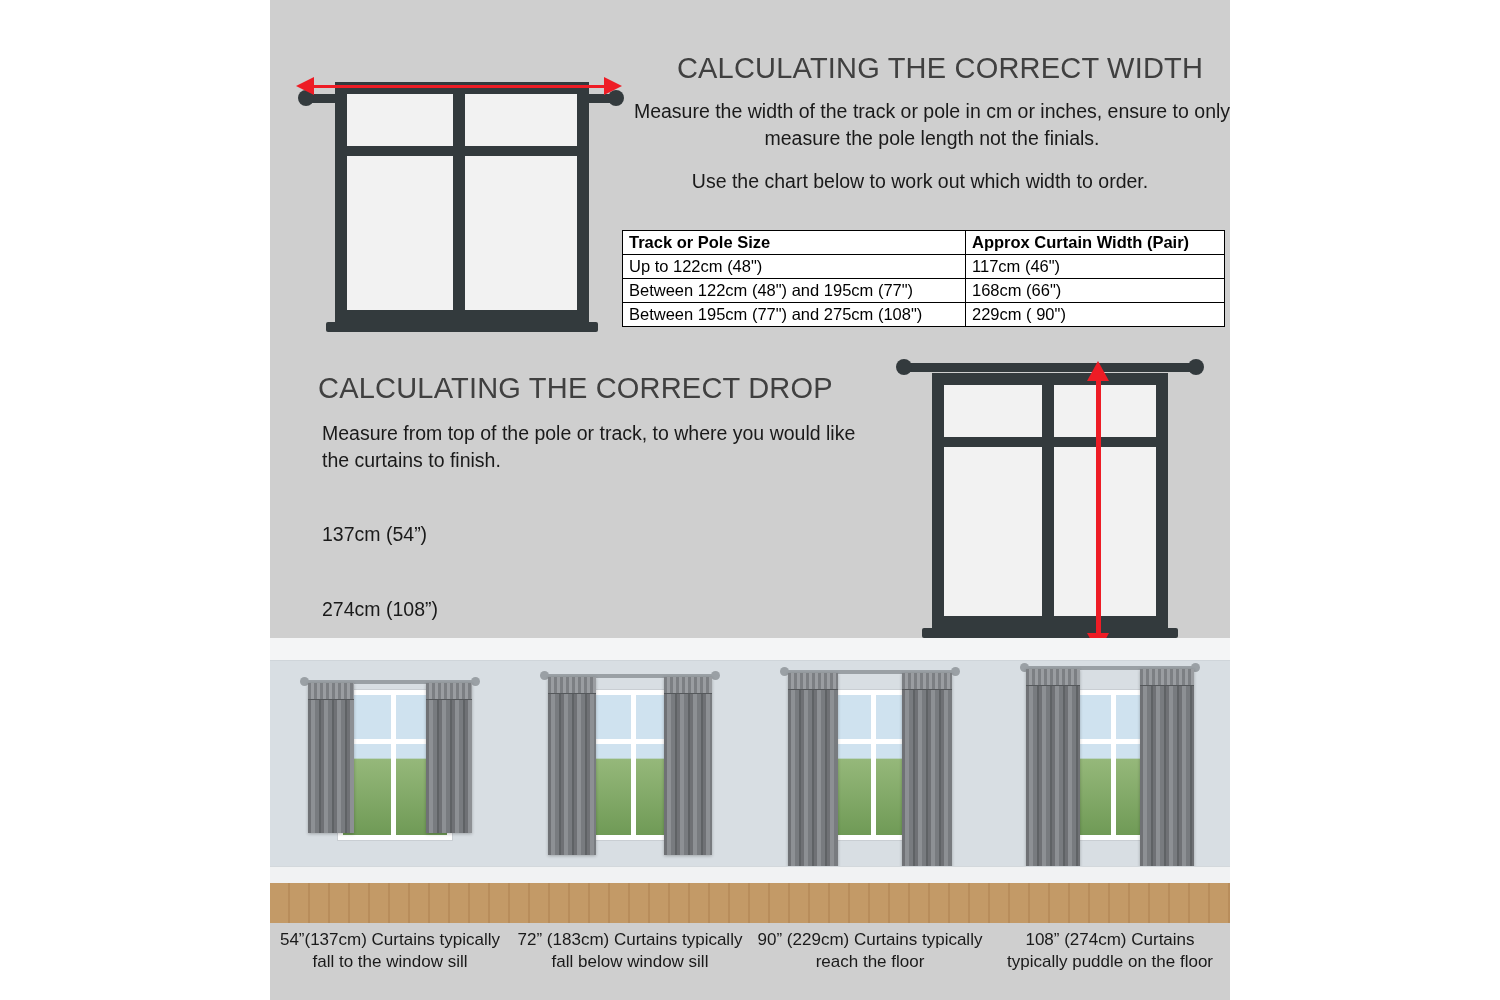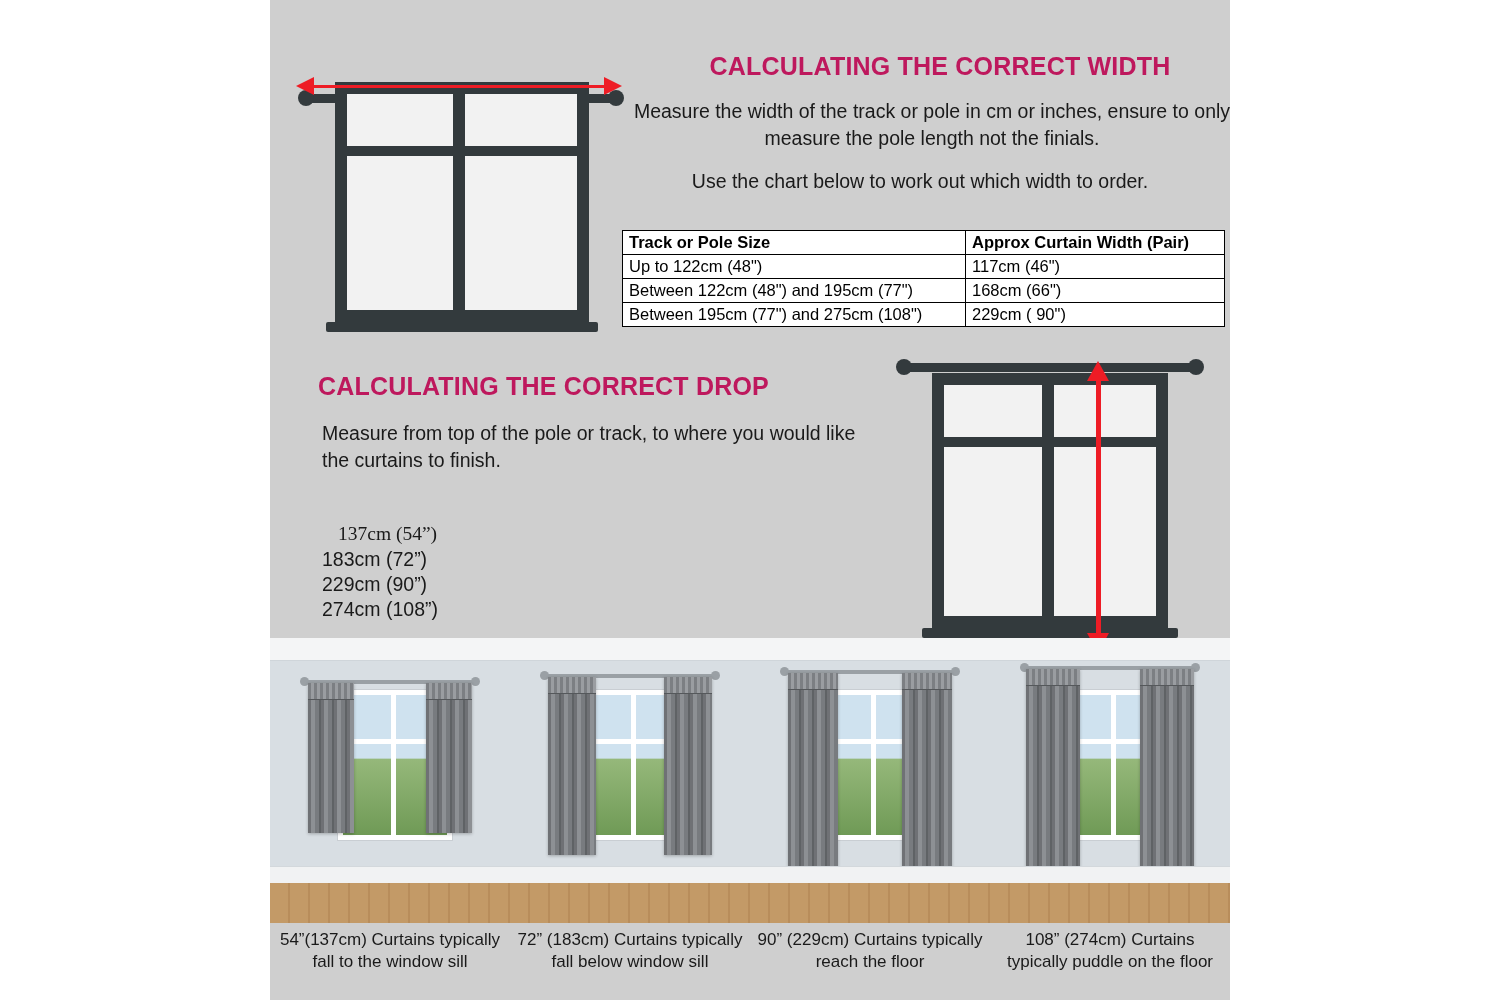--- a/index.html
+++ b/index.html
@@ -80,23 +80,23 @@
     width: 0; height: 0;
     border-left: 11px solid transparent;
     border-right: 11px solid transparent;
   }
   .arrow-head-up   { border-bottom: 20px solid #ee1c25; }
   .arrow-head-down { border-top: 20px solid #ee1c25; }
 
   
   .heading {
     position: absolute;
-    font-size: 25px;
-    font-weight: bold;
-    color: #be185d;
+    font-size: 29px;
+    font-weight: normal;
+    color: #404040;
     letter-spacing: 0.2px;
   }
   .para {
     position: absolute;
     font-size: 19.5px;
     color: #1a1a1a;
     line-height: 1.38;
   }
   .para.center { text-align: center; }
 
@@ -273,23 +273,21 @@
           <td class="col2">229cm ( 90")</td>
         </tr>
       </tbody>
     </table>
 
     <div class="heading" style="left:48px; top:372px; width:520px;">CALCULATING THE CORRECT DROP</div>
 
     <div class="para" style="left:52px; top:420px; width:560px;">Measure from top of the pole or track, to where you would like the curtains to finish.</div>
 
 
-    <div class="para" style="left:68px; top:521px; width:300px;font-family:Liberation Serif, serif;">137cm (54”)</div>
-    <div class="para" style="left:52px; top:546px; width:300px;">183cm (72”)</div>
-    <div class="para" style="left:52px; top:571px; width:300px;">229cm (90”)</div>
+    <div class="para" style="left:52px; top:521px; width:300px;">137cm (54”)</div>
     <div class="para" style="left:52px; top:596px; width:300px;">274cm (108”)</div>
 
     <div class="window-wrap" style="left:612px; top:345px; width:340px; height:300px;">
 
       <div class="pole" style="left:22px; top:18px; width:292px; height:9px;"></div>
       <div class="pole-finial" style="left:14px; top:14px;"></div>
       <div class="pole-finial" style="left:306px; top:14px;"></div>
 
       <div class="win-frame" style="left:50px; top:28px; width:236px; height:255px;"></div>
       <div class="win-glass" style="left:62px; top:40px; width:98px; height:52px;"></div>

